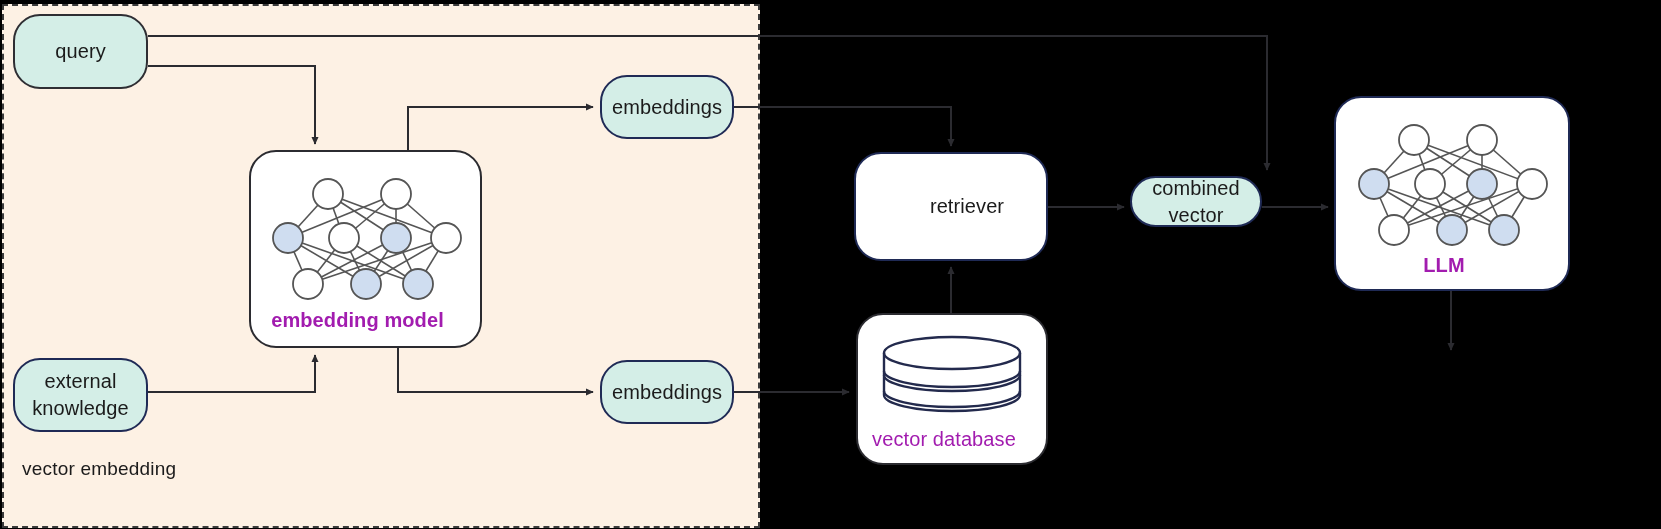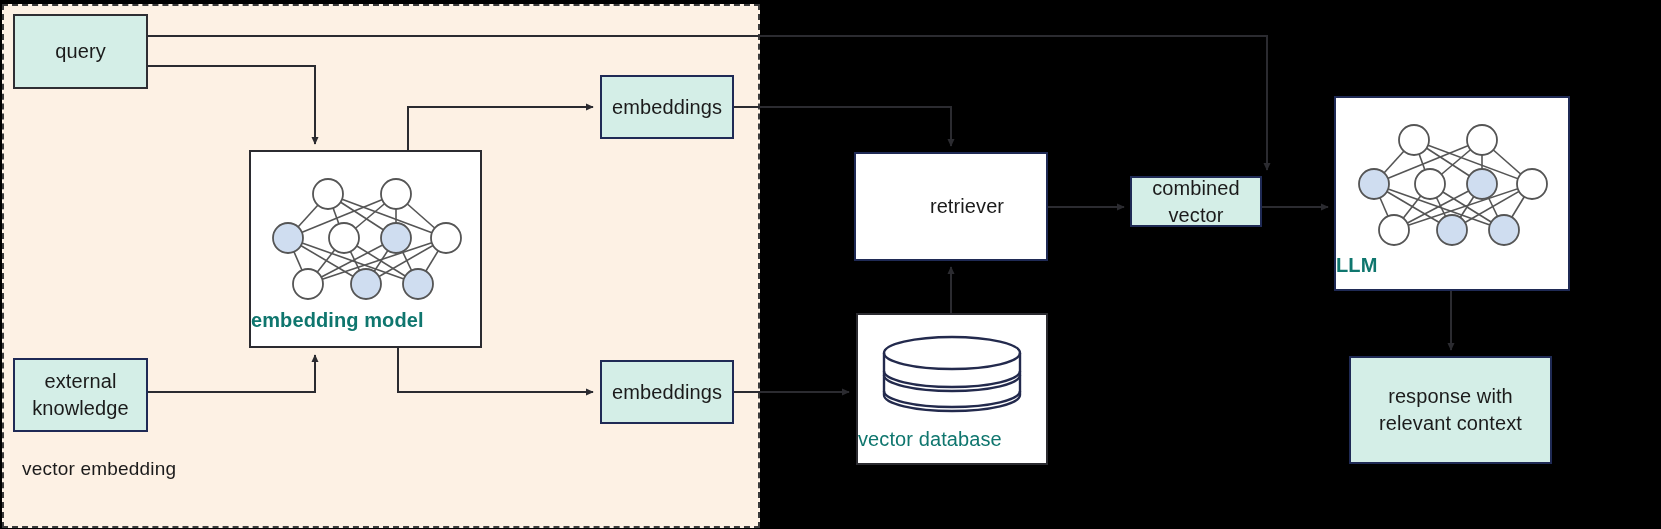--- a/index.html
+++ b/index.html
@@ -31,20 +31,21 @@
     position:absolute;
     box-sizing:border-box;
     display:flex;
     align-items:center;
     justify-content:center;
     text-align:center;
     font-size:20px;
     color:#1b1b1b;
     line-height:1.35;
     letter-spacing:.1px;
+    border-radius:27px;
   }
   .teal{
     background:#d4eee7;
     border:2px solid #1f2a55;
   }
   .teal.dark-gray{border-color:#2e2e33;}
   .white{
     background:#ffffff;
     border:2px solid #1f2a55;
   }
@@ -60,22 +61,22 @@
   #node-vector-database{left:856px;top:313px;width:192px;height:152px;}
   #node-combined-prompt{left:1130px;top:176px;width:132px;height:51px;}
   #node-llm{left:1334px;top:96px;width:236px;height:195px;}
   #node-response{left:1349px;top:356px;width:203px;height:108px;}
 
   .model-label{
     position:absolute;
     left:0;right:16px;
     font-weight:bold;
     font-size:20px;
-    color:#0f766e;
-    text-align:left;
+    color:#a21caf;
+    text-align:center;
   }
   #embedding-model-label{bottom:12px;}
   #llm-label{bottom:10px;}
   #vector-database-label{bottom:10px;font-weight:normal;font-size:20px;}
 
   .nn-svg{position:absolute;left:50%;transform:translateX(-50%);top:14px;}
   #vdb-svg{position:absolute;left:50%;transform:translateX(-50%);top:18px;}
 
   svg.wires{position:absolute;left:0;top:0;width:1661px;height:529px;pointer-events:none;}
 </style>
@@ -244,20 +245,14 @@
         <circle cx="130" cy="72" r="15" fill="#cfddf0"></circle>
         <circle cx="180" cy="72" r="15" fill="#ffffff"></circle>
         <circle cx="42" cy="118" r="15" fill="#ffffff"></circle>
         <circle cx="100" cy="118" r="15" fill="#cfddf0"></circle>
         <circle cx="152" cy="118" r="15" fill="#cfddf0"></circle>
       </g>
     </svg>
     <div class="model-label" id="llm-label">LLM</div>
   </div>
 
-  <div class="node teal" id="node-response">
-    <span>
-      <span>response with</span><br>
-      <span>relevant context</span>
-    </span>
-  </div>
 
 </div>
 
 </body></html>

